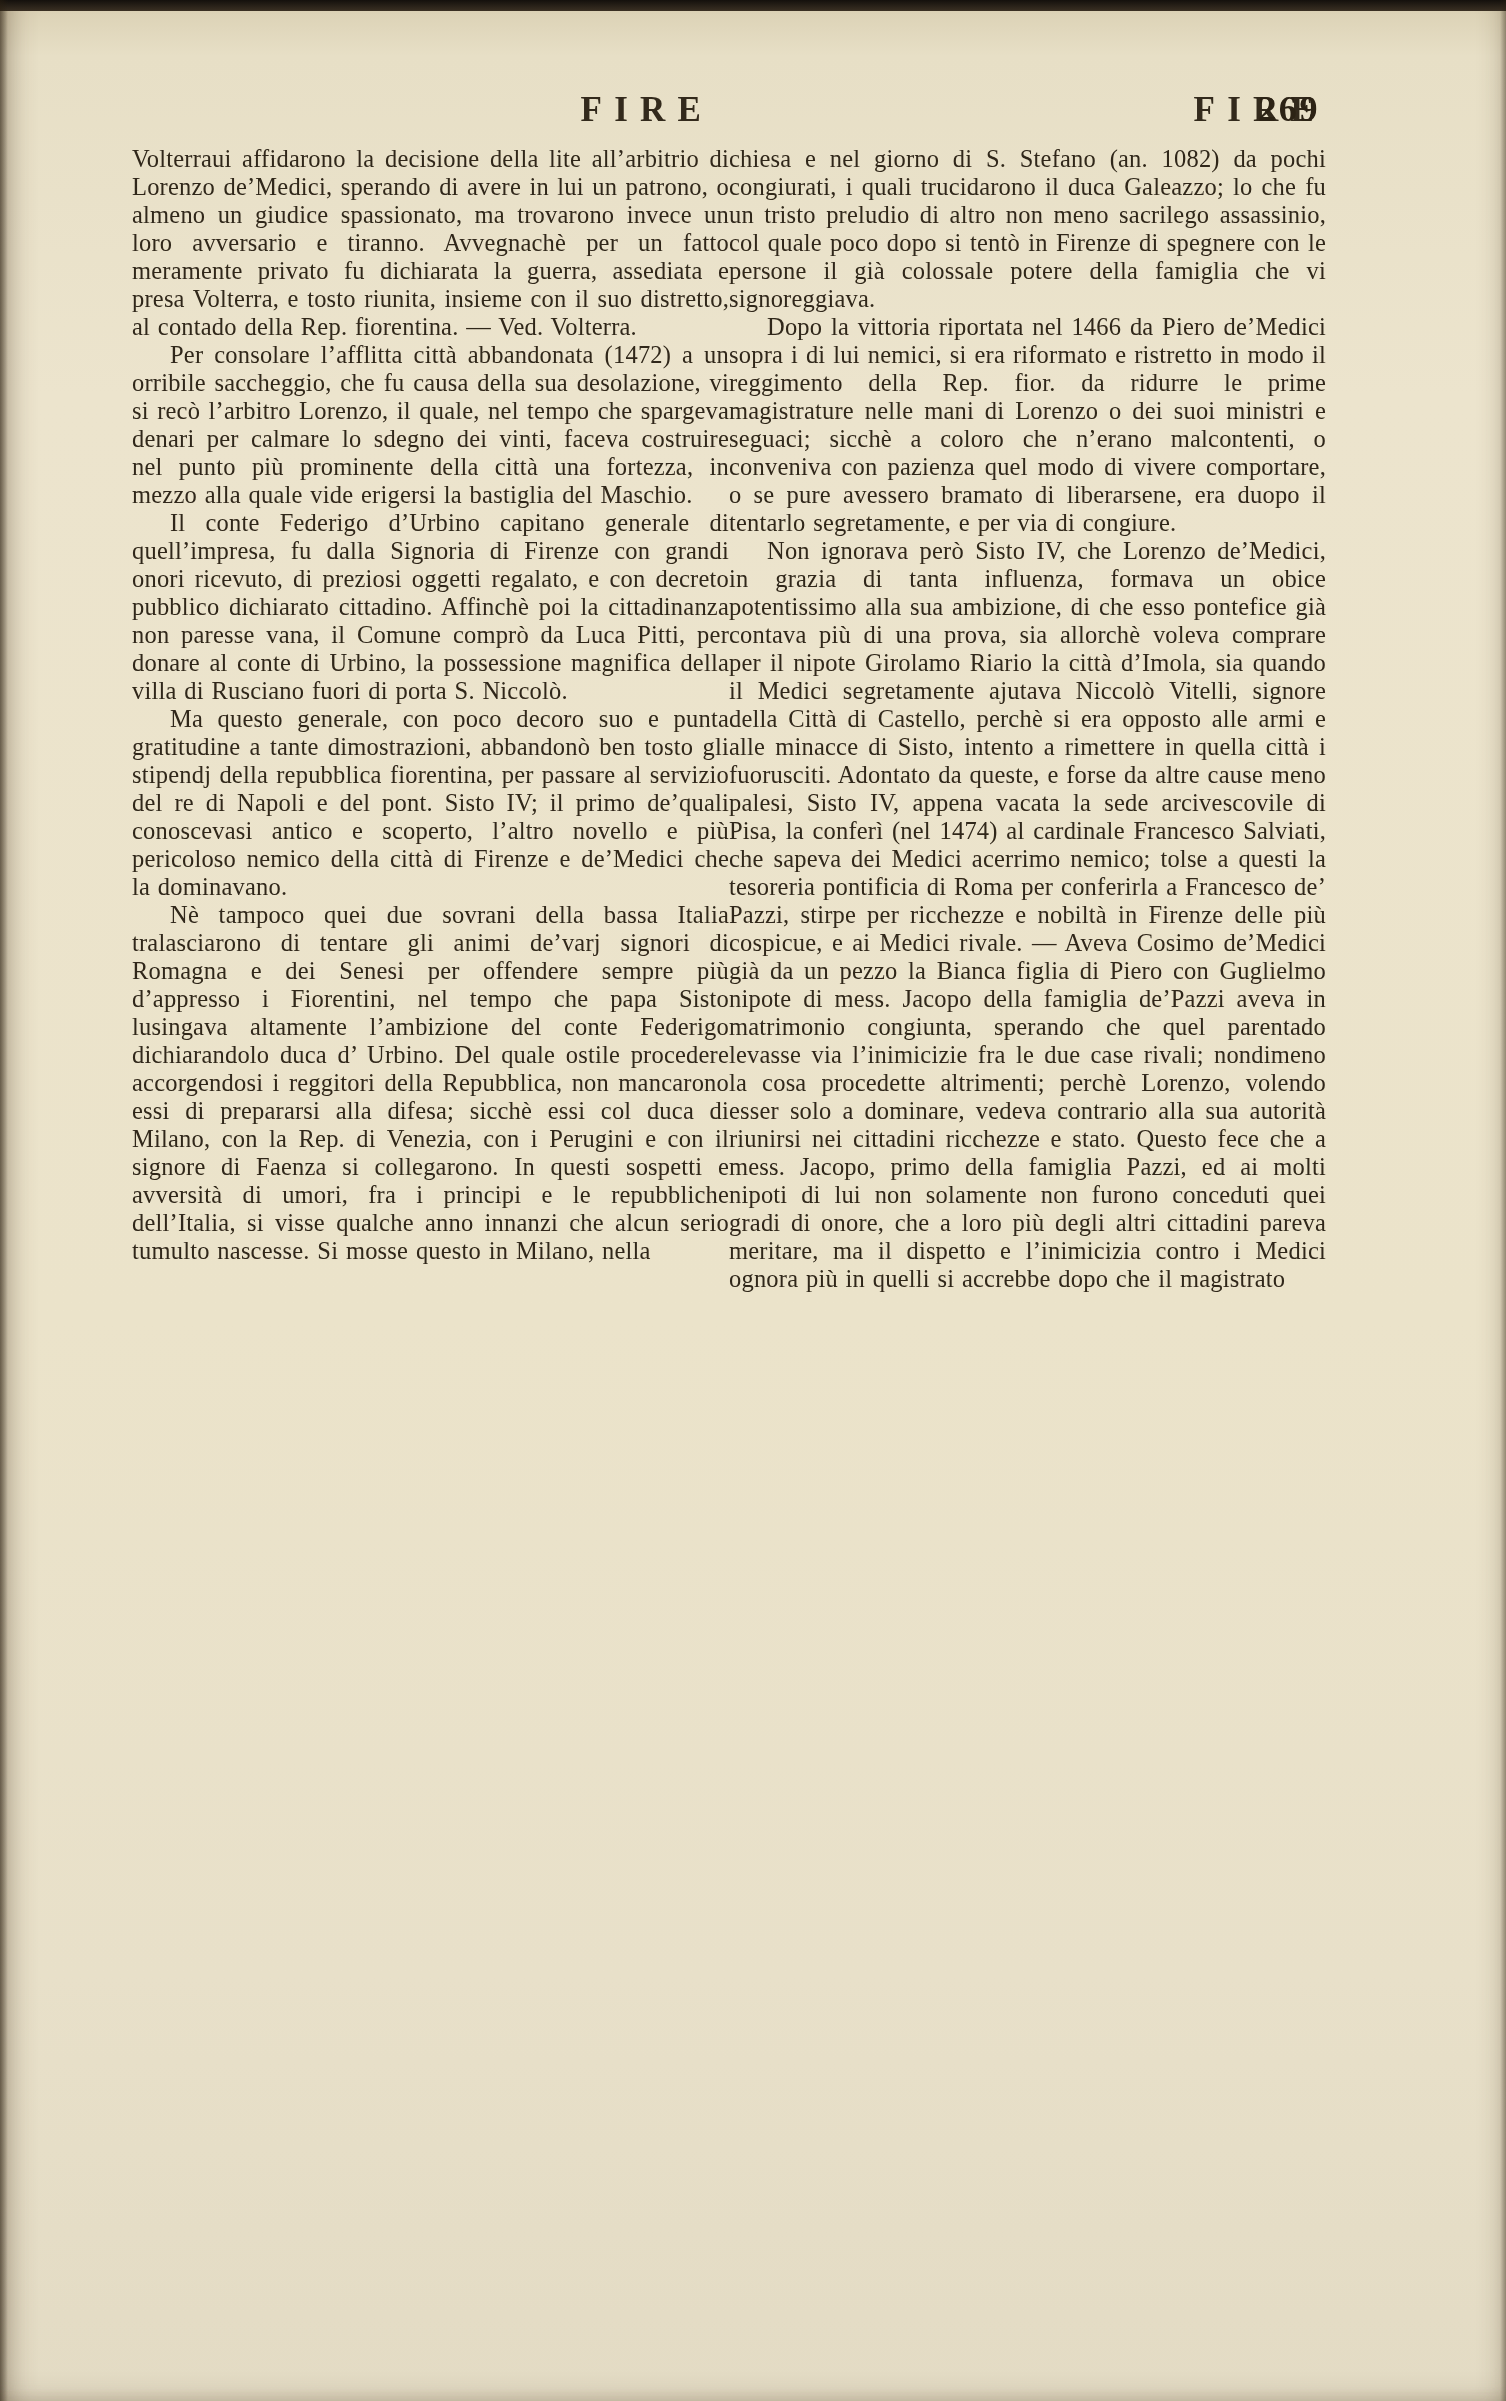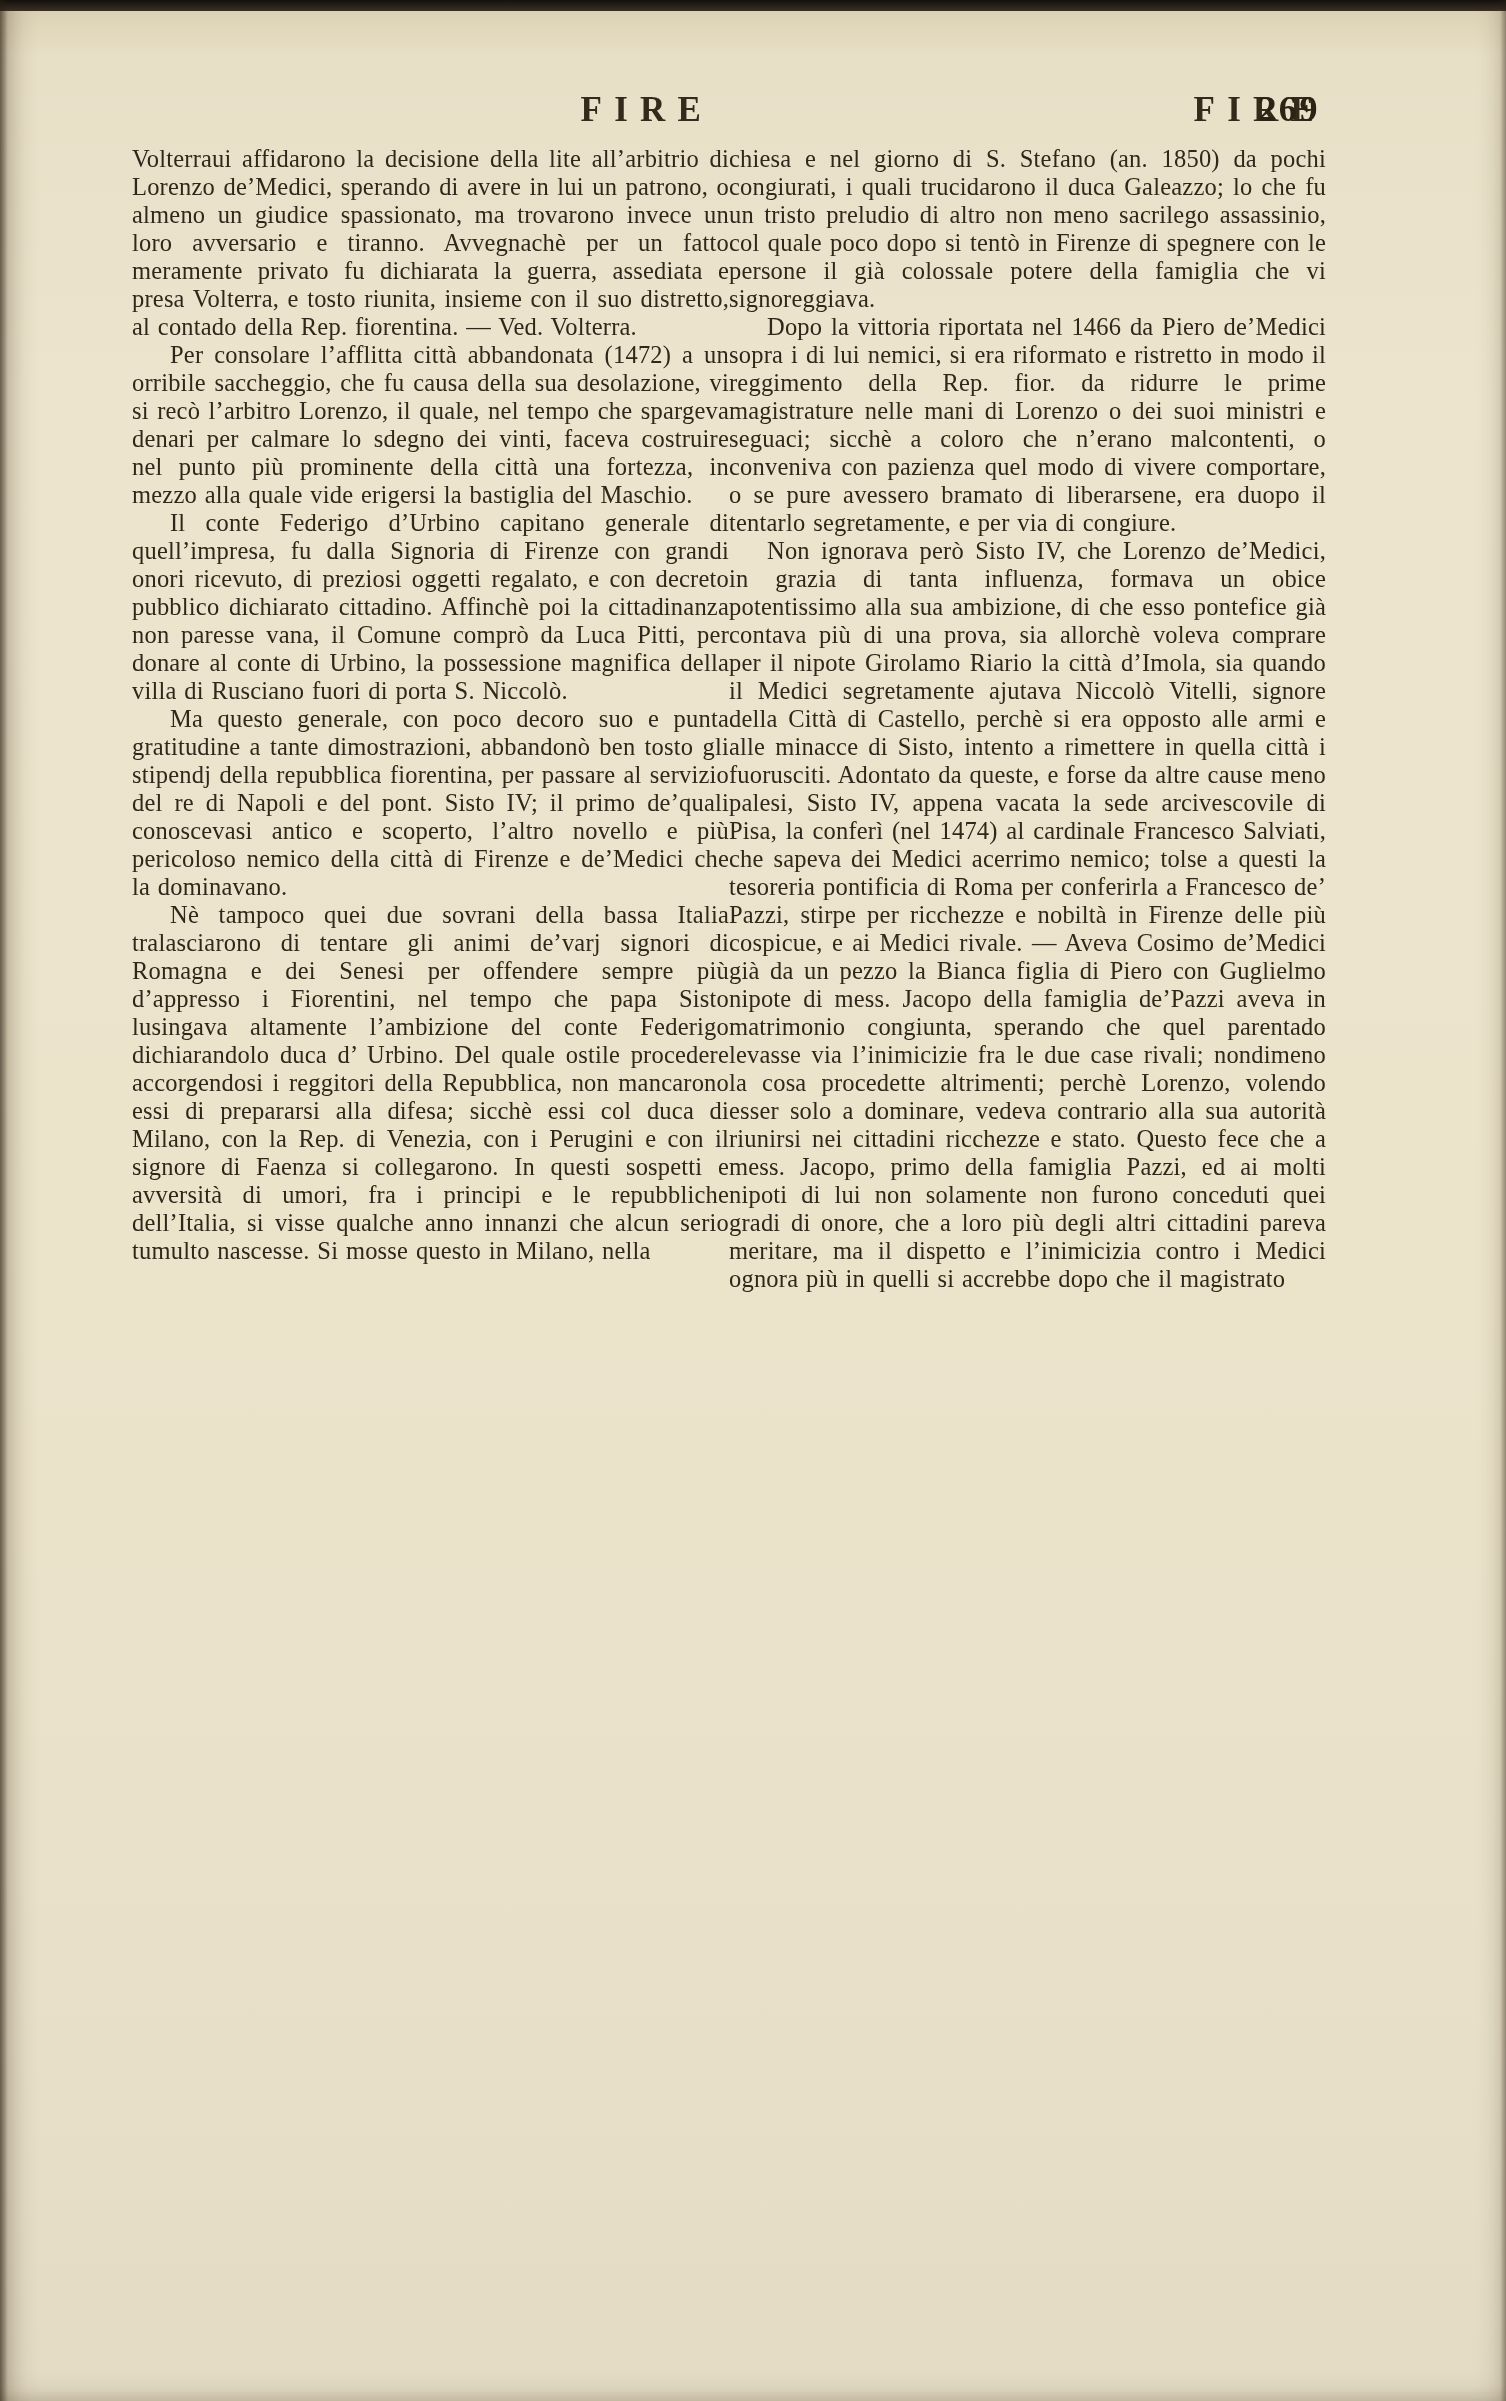--- a/index.html
+++ b/index.html
@@ -122,21 +122,21 @@
 
       <div class="column">
         <p class="noindent">Volterraui affidarono la decisione della lite all’arbitrio di Lorenzo de’Medici, sperando di avere in lui un patrono, o almeno un giudice spassionato, ma trovarono invece un loro avversario e tiranno. Avvegnachè per un fatto meramente privato fu dichiarata la guerra, assediata e presa Volterra, e tosto riunita, insieme con il suo distretto, al contado della Rep. fiorentina. — Ved. Volterra.</p>
         <p>Per consolare l’afflitta città abbandonata (1472) a un orribile saccheggio, che fu causa della sua desolazione, vi si recò l’arbitro Lorenzo, il quale, nel tempo che spargeva denari per calmare lo sdegno dei vinti, faceva costruire nel punto più prominente della città una fortezza, in mezzo alla quale vide erigersi la bastiglia del Maschio.</p>
         <p>Il conte Federigo d’Urbino capitano generale di quell’impresa, fu dalla Signoria di Firenze con grandi onori ricevuto, di preziosi oggetti regalato, e con decreto pubblico dichiarato cittadino. Affinchè poi la cittadinanza non paresse vana, il Comune comprò da Luca Pitti, per donare al conte di Urbino, la possessione magnifica della villa di Rusciano fuori di porta S. Niccolò.</p>
         <p>Ma questo generale, con poco decoro suo e punta gratitudine a tante dimostrazioni, abbandonò ben tosto gli stipendj della repubblica fiorentina, per passare al servizio del re di Napoli e del pont. Sisto IV; il primo de’quali conoscevasi antico e scoperto, l’altro novello e più pericoloso nemico della città di Firenze e de’Medici che la dominavano.</p>
         <p>Nè tampoco quei due sovrani della bassa Italia tralasciarono di tentare gli animi de’varj signori di Romagna e dei Senesi per offendere sempre più d’appresso i Fiorentini, nel tempo che papa Sisto lusingava altamente l’ambizione del conte Federigo dichiarandolo duca d’ Urbino. Del quale ostile procedere accorgendosi i reggitori della Repubblica, non mancarono essi di prepararsi alla difesa; sicchè essi col duca di Milano, con la Rep. di Venezia, con i Perugini e con il signore di Faenza si collegarono. In questi sospetti e avversità di umori, fra i principi e le repubbliche dell’Italia, si visse qualche anno innanzi che alcun serio tumulto nascesse. Si mosse questo in Milano, nella</p>
       </div>
 
       <div class="column">
-        <p class="noindent">chiesa e nel giorno di S. Stefano (an. 1850) da pochi congiurati, i quali trucidarono il duca Galeazzo; lo che fu un tristo preludio di altro non meno sacrilego assassinio, col quale poco dopo si tentò in Firenze di spegnere con le persone il già colossale potere della famiglia che vi signoreggiava.</p>
+        <p class="noindent">chiesa e nel giorno di S. Stefano (an. 1082) da pochi congiurati, i quali trucidarono il duca Galeazzo; lo che fu un tristo preludio di altro non meno sacrilego assassinio, col quale poco dopo si tentò in Firenze di spegnere con le persone il già colossale potere della famiglia che vi signoreggiava.</p>
         <p>Dopo la vittoria riportata nel 1466 da Piero de’Medici sopra i di lui nemici, si era riformato e ristretto in modo il reggimento della Rep. fior. da ridurre le prime magistrature nelle mani di Lorenzo o dei suoi ministri e seguaci; sicchè a coloro che n’erano malcontenti, o conveniva con pazienza quel modo di vivere comportare, o se pure avessero bramato di liberarsene, era duopo il tentarlo segretamente, e per via di congiure.</p>
         <p>Non ignorava però Sisto IV, che Lorenzo de’Medici, in grazia di tanta influenza, formava un obice potentissimo alla sua ambizione, di che esso pontefice già contava più di una prova, sia allorchè voleva comprare per il nipote Girolamo Riario la città d’Imola, sia quando il Medici segretamente ajutava Niccolò Vitelli, signore della Città di Castello, perchè si era opposto alle armi e alle minacce di Sisto, intento a rimettere in quella città i fuorusciti. Adontato da queste, e forse da altre cause meno palesi, Sisto IV, appena vacata la sede arcivescovile di Pisa, la conferì (nel 1474) al cardinale Francesco Salviati, che sapeva dei Medici acerrimo nemico; tolse a questi la tesoreria pontificia di Roma per conferirla a Francesco de’ Pazzi, stirpe per ricchezze e nobiltà in Firenze delle più cospicue, e ai Medici rivale. — Aveva Cosimo de’Medici già da un pezzo la Bianca figlia di Piero con Guglielmo nipote di mess. Jacopo della famiglia de’Pazzi aveva in matrimonio congiunta, sperando che quel parentado levasse via l’inimicizie fra le due case rivali; nondimeno la cosa procedette altrimenti; perchè Lorenzo, volendo esser solo a dominare, vedeva contrario alla sua autorità riunirsi nei cittadini ricchezze e stato. Questo fece che a mess. Jacopo, primo della famiglia Pazzi, ed ai molti nipoti di lui non solamente non furono conceduti quei gradi di onore, che a loro più degli altri cittadini pareva meritare, ma il dispetto e l’inimicizia contro i Medici ognora più in quelli si accrebbe dopo che il magistrato</p>
       </div>
 
     </div>
 
   </div>
 </div>
 
 

